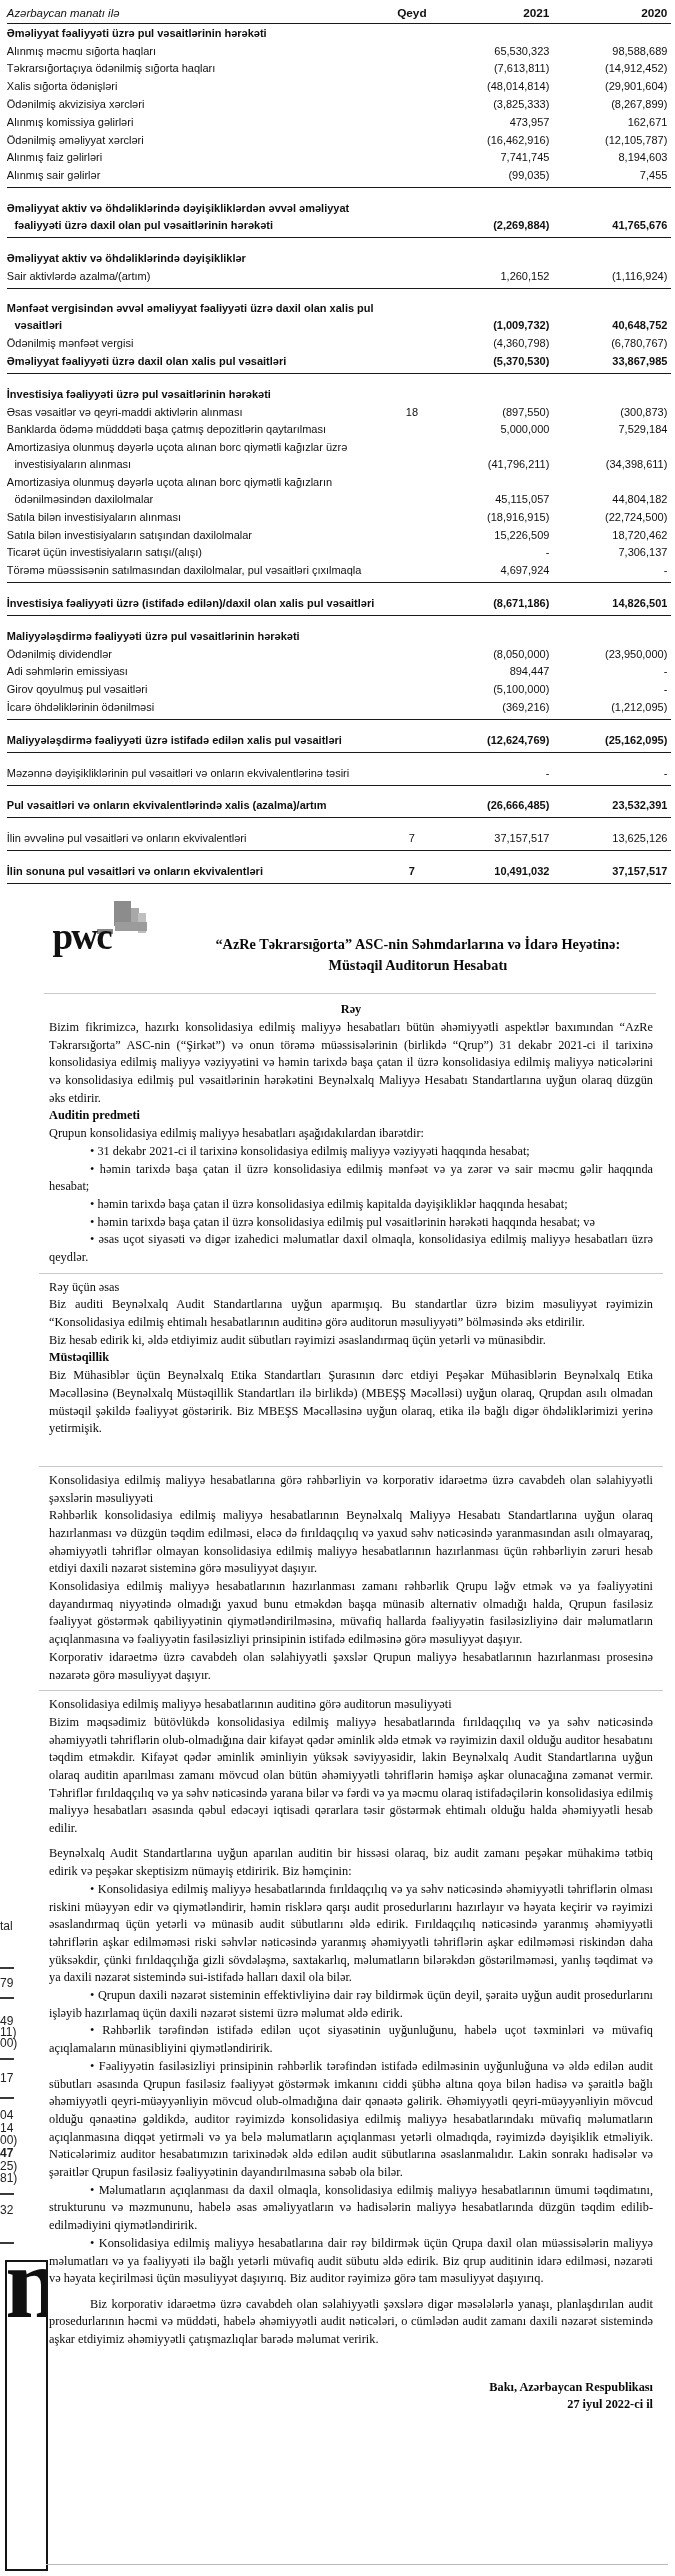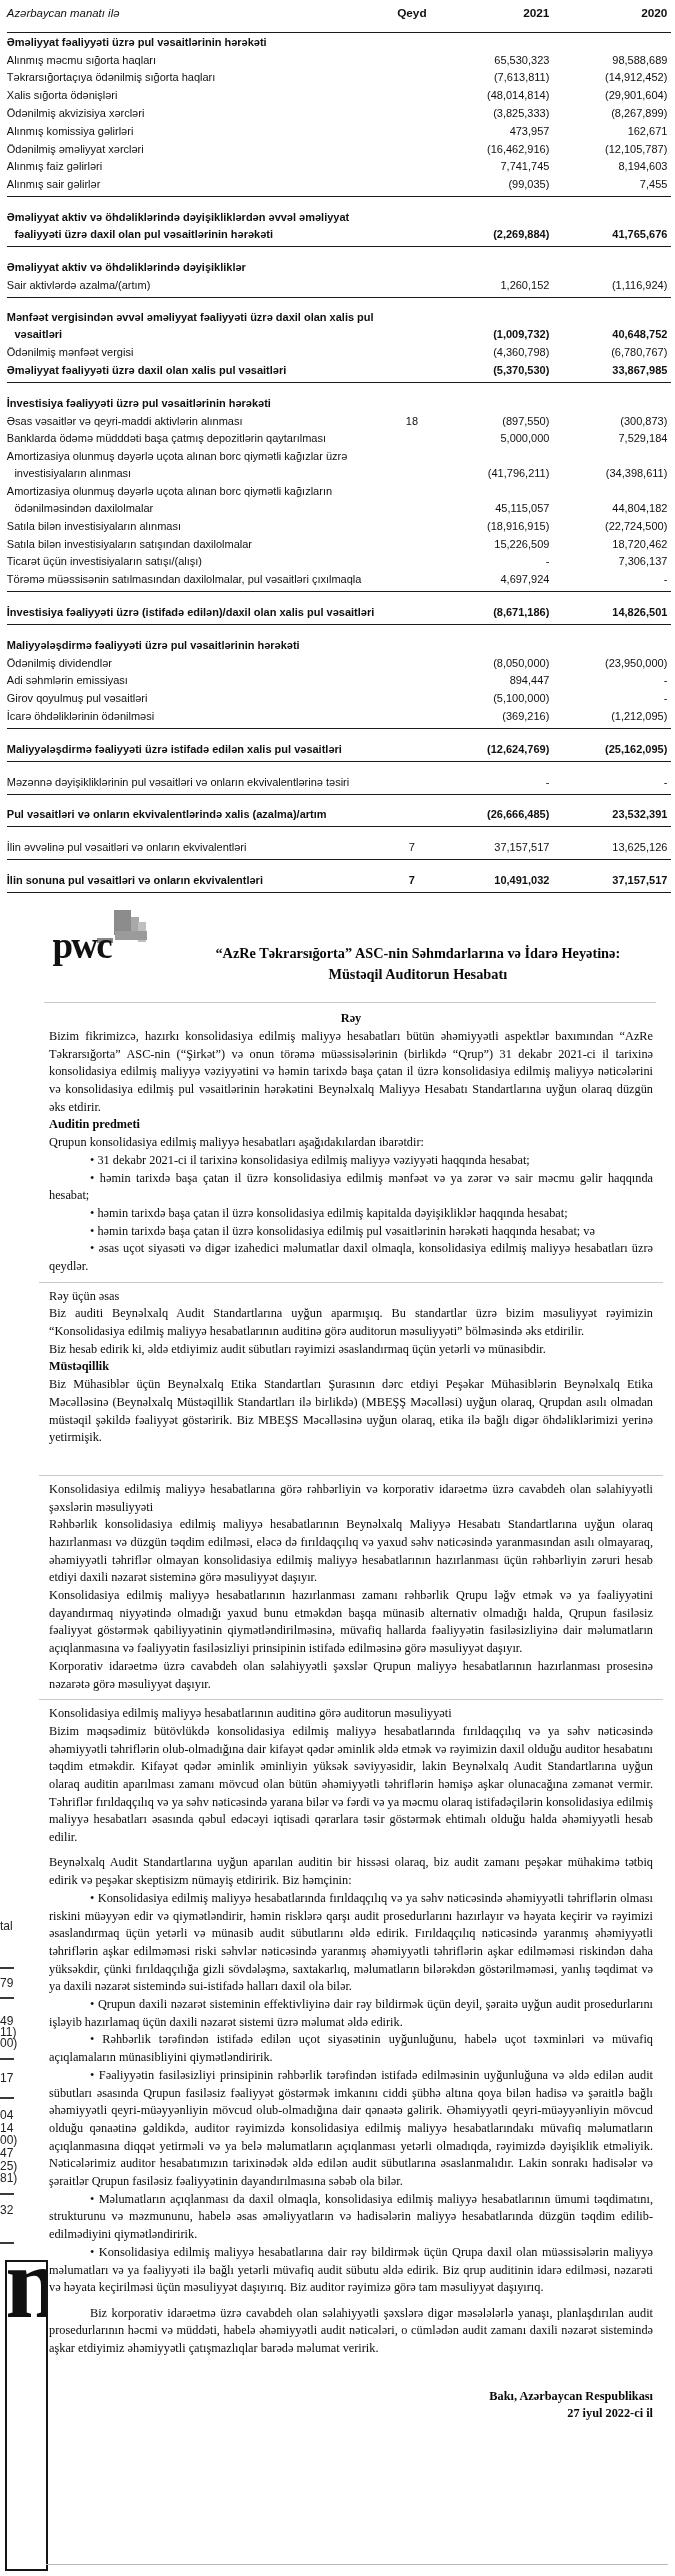--- a/index.html
+++ b/index.html
@@ -1,20 +1,20 @@
 <!DOCTYPE html>
 <html lang="az" style="font-size:13.5px"><head>
 <meta charset="utf-8">
 <style>
   html,body{margin:0;padding:0;background:#ffffff;}
   .page{position:relative;width:675px;height:2576px;background:#fff;color:#000;overflow:hidden;}
 
   
   .statement{padding:5px 4.2px 0 6.8px;font-family:"Liberation Sans",sans-serif;font-size:11px;line-height:17px;color:#101010;}
-  .thead{display:flex;align-items:flex-end;border-bottom:1.7px solid #1a1a1a;padding-bottom:10px;}
+  .thead{display:flex;align-items:flex-end;border-bottom:1.7px solid #1a1a1a;padding-bottom:1px;}
   .thead .c-label{font-style:italic;font-size:11.4px;font-weight:normal;}
   .thead .c-note,.thead .c-v1,.thead .c-v2{font-weight:bold;font-size:11.8px;}
   .c-label{flex:1;max-width:368px;padding-left:7.6px;text-indent:-7.6px;}
   .c-note{width:59px;text-align:center;}
   .c-v1{width:108px;text-align:right;}
   .c-v2{width:118px;text-align:right;padding-right:1.7px;}
   .trow{display:flex;align-items:flex-end;margin-top:0.8px;}
   .trow.bold{font-weight:bold;}
   .trow.rule-after{border-bottom:1.7px solid #1a1a1a;padding-bottom:3px;}
   .trow.space-above{margin-top:11.8px;}
@@ -350,21 +350,21 @@
         <div class="block bullet">həmin tarixdə başa çatan il üzrə konsolidasiya edilmiş kapitalda dəyişikliklər haqqında hesabat;</div>
 
         <div class="block bullet">həmin tarixdə başa çatan il üzrə konsolidasiya edilmiş pul vəsaitlərinin hərəkəti haqqında hesabat; və</div>
 
         <div class="block bullet">əsas uçot siyasəti və digər izahedici məlumatlar daxil olmaqla, konsolidasiya edilmiş maliyyə hesabatları üzrə qeydlər.</div>
 
         <div class="block rule"></div>
 
         <div class="block h-plain">Rəy üçün əsas</div>
 
-        <div class="block p">Biz auditi Beynəlxalq Audit Standartlarına uyğun aparmışıq. Bu standartlar üzrə bizim məsuliyyət rəyimizin “Konsolidasiya edilmiş maliyyə hesabatlarının auditinə görə auditorun məsuliyyəti” bölməsində əks etdirilir.</div>
+        <div class="block p">Biz auditi Beynəlxalq Audit Standartlarına uyğun aparmışıq. Bu standartlar üzrə bizim məsuliyyət rəyimizin “Konsolidasiya edilmiş ehtimalı hesabatlarının auditinə görə auditorun məsuliyyəti” bölməsində əks etdirilir.</div>
 
         <div class="block p">Biz hesab edirik ki, əldə etdiyimiz audit sübutları rəyimizi əsaslandırmaq üçün yetərli və münasibdir.</div>
 
         <div class="block h-bold">Müstəqillik</div>
 
         <div class="block p">Biz Mühasiblər üçün Beynəlxalq Etika Standartları Şurasının dərc etdiyi Peşəkar Mühasiblərin Beynəlxalq Etika Məcəlləsinə (Beynəlxalq Müstəqillik Standartları ilə birlikdə) (MBEŞŞ Məcəlləsi) uyğun olaraq, Qrupdan asılı olmadan müstəqil şəkildə fəaliyyət göstəririk. Biz MBEŞS Məcəlləsinə uyğun olaraq, etika ilə bağlı digər öhdəliklərimizi yerinə yetirmişik.</div>
 
         <div class="block gap"></div>
 
         <div class="block rule"></div>
@@ -426,21 +426,21 @@
       <div class="frag num" style="top: 2073px;">17</div>
 
       <div class="frag dash" style="top: 2097px;"></div>
 
       <div class="frag num" style="top: 2110px;">04</div>
 
       <div class="frag num" style="top: 2123px;">14</div>
 
       <div class="frag num" style="top: 2135px;">00)</div>
 
-      <div class="frag num" style="top: 2148px;">47</div>
+      <div class="frag num" style="top: 2148px; font-weight: bold;">47</div>
 
       <div class="frag num" style="top: 2161px;">25)</div>
 
       <div class="frag num" style="top: 2173px;">81)</div>
 
       <div class="frag dash" style="top: 2193px;"></div>
 
       <div class="frag num" style="top: 2205px;">32</div>
 
       <div class="frag dash" style="top: 2242px;"></div>

